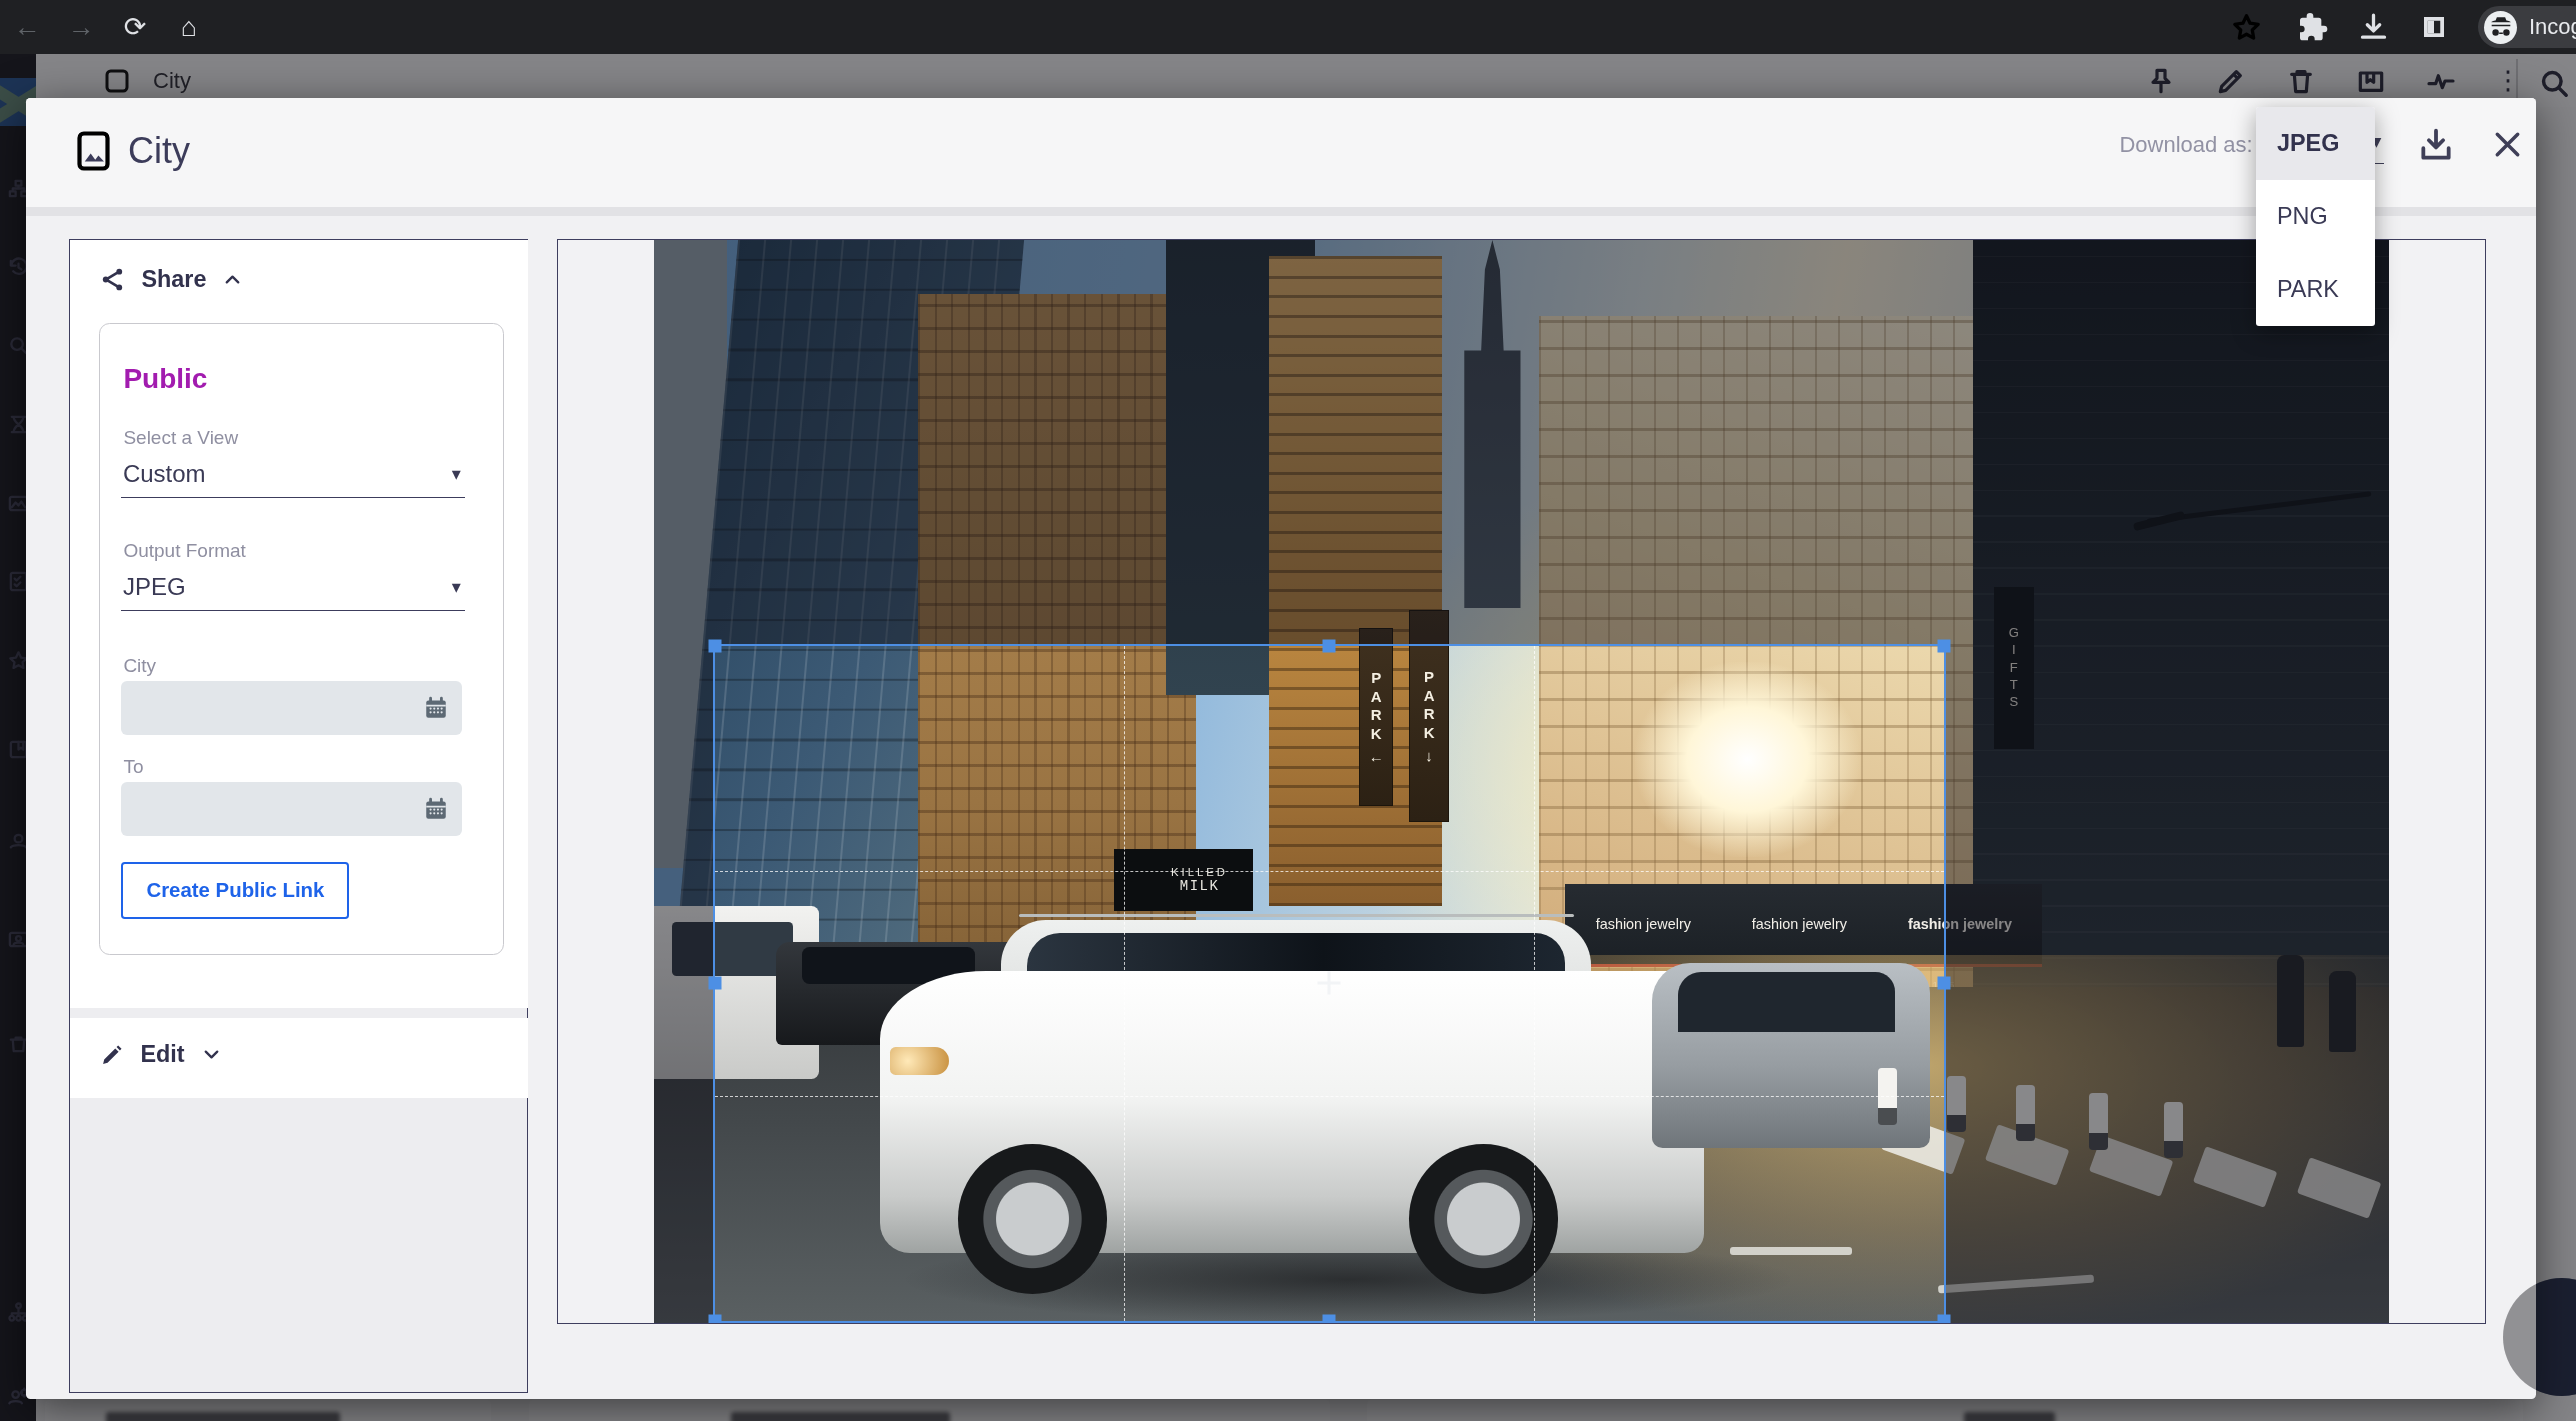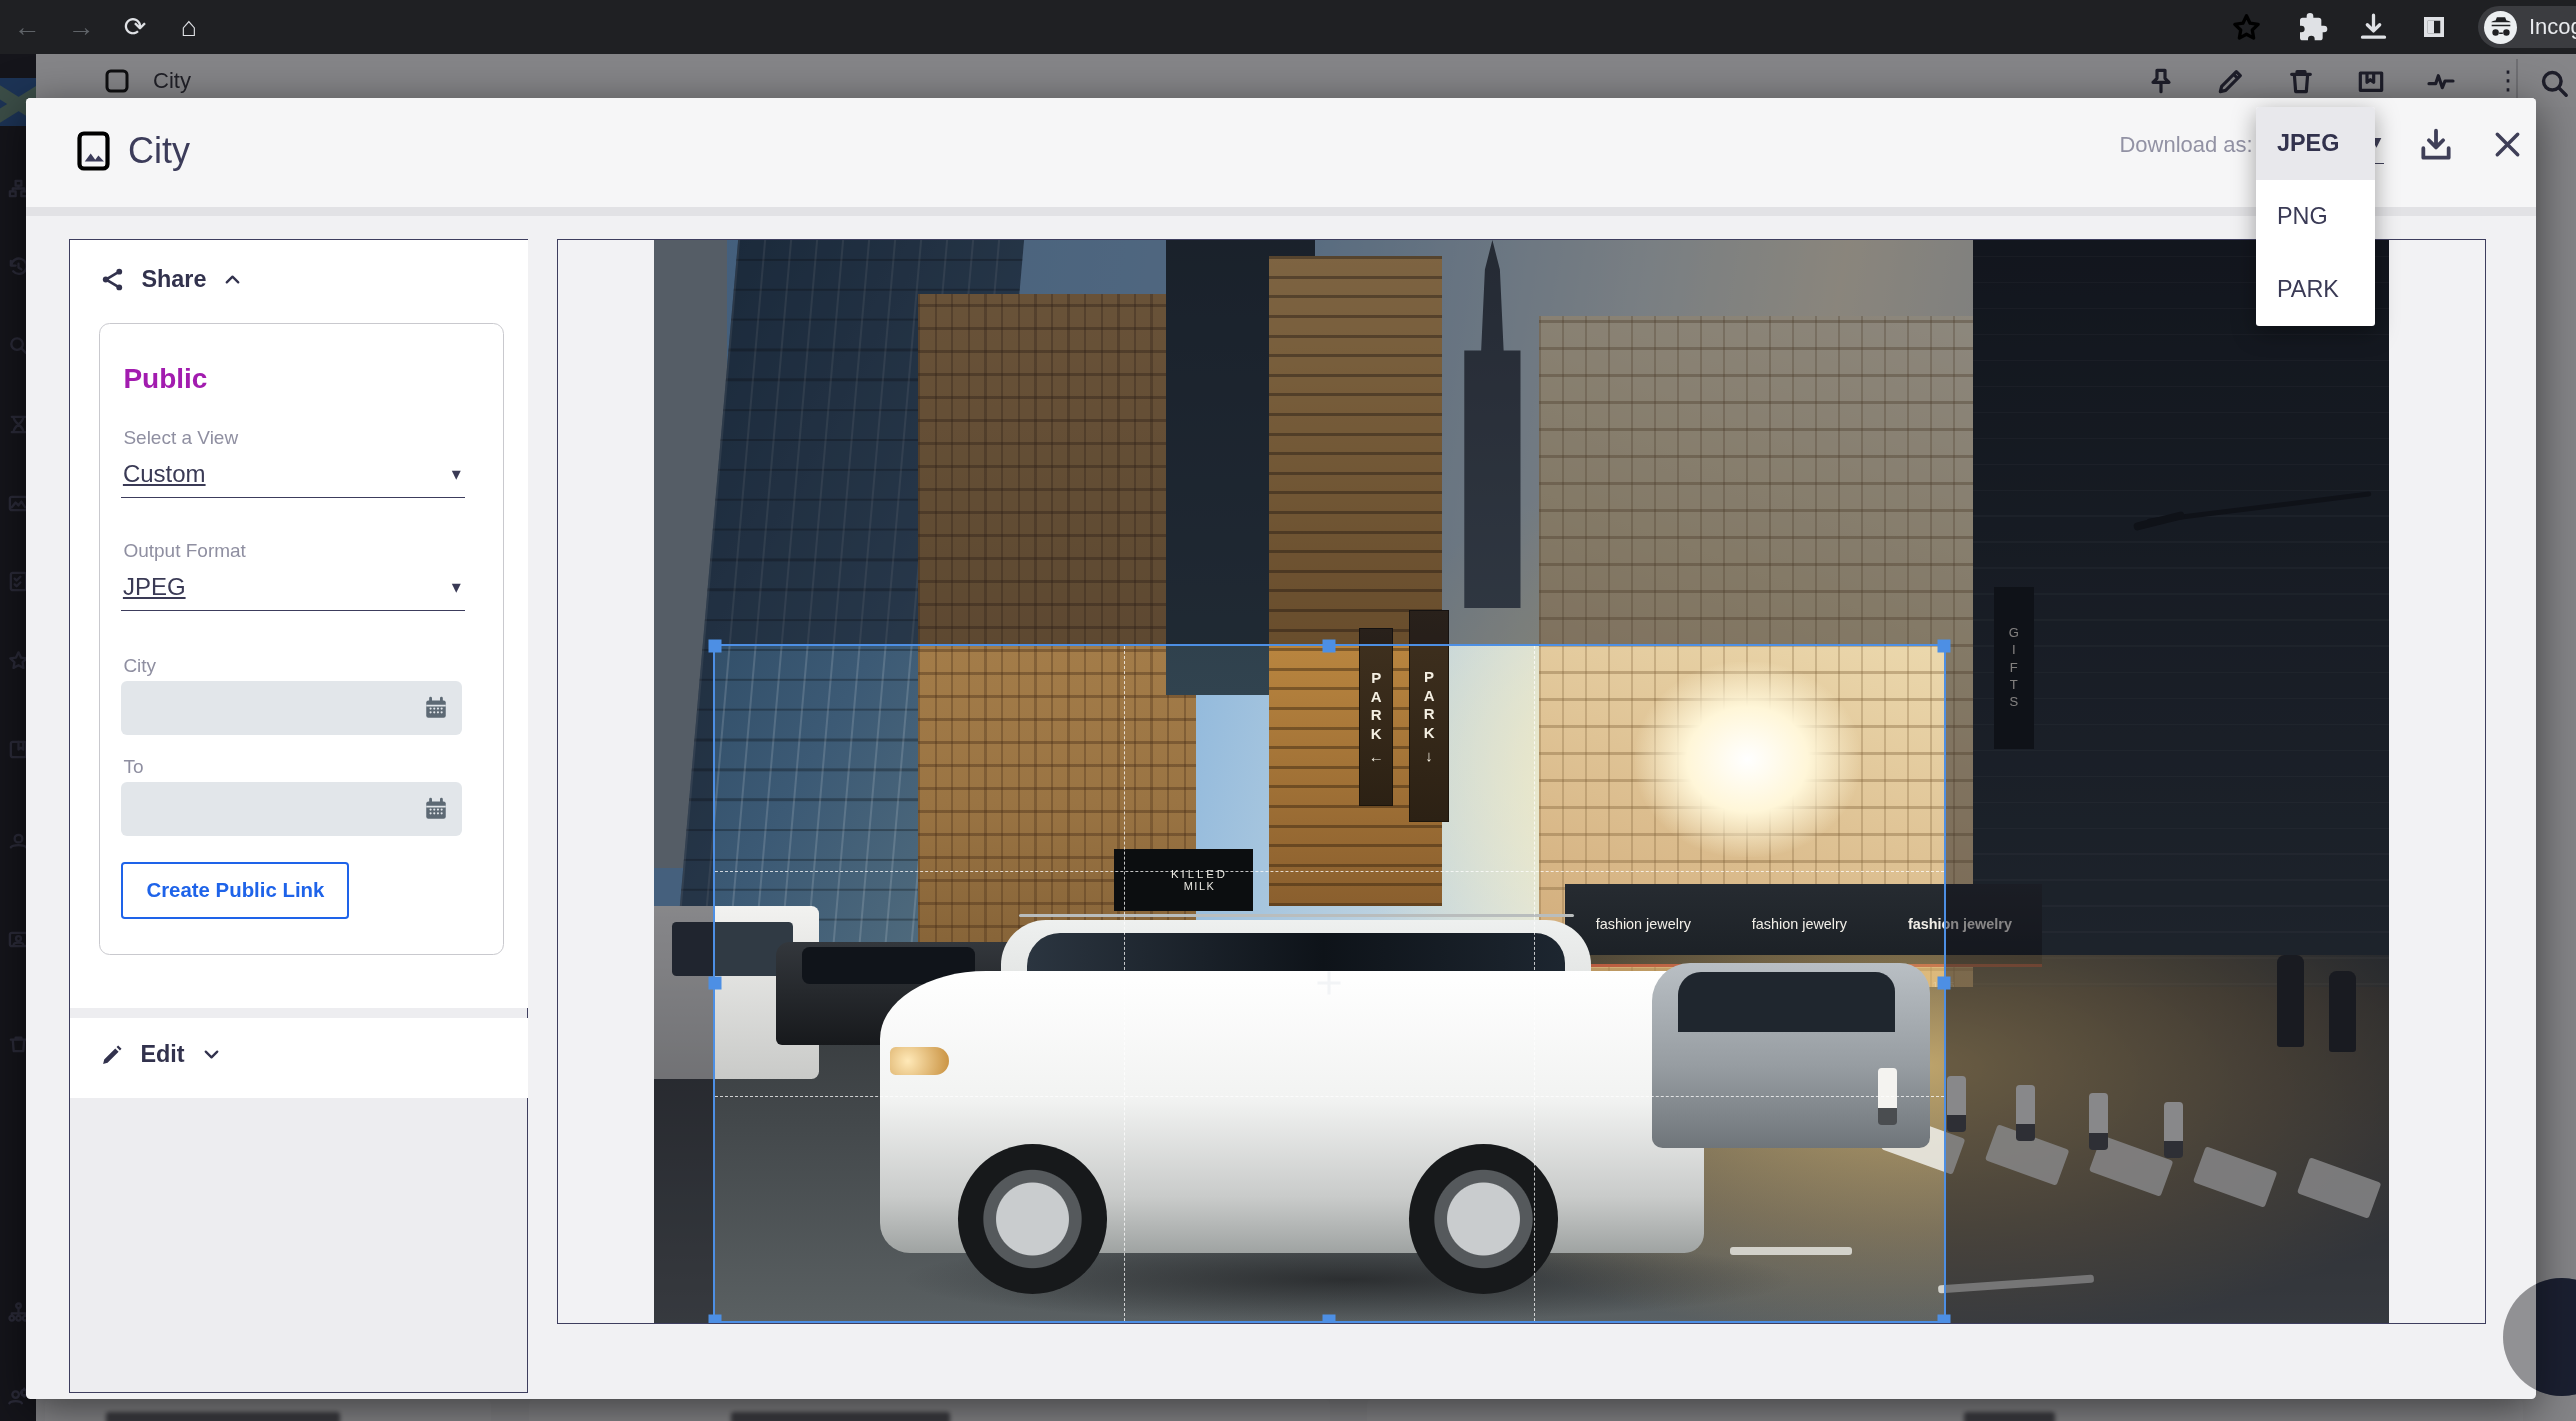--- a/index.html
+++ b/index.html
@@ -70,21 +70,21 @@
 
   
   #tools { left:43px; top:141px; width:459px; height:1154px; background:#ededf0; border:0.8px solid #3e3e5e; }
   #share-sec { left:0; top:0; width:458px; height:768px; background:#ffffff; position:absolute; }
   .sec-head { display:flex; align-items:center; gap:15px; padding:26px 0 0 29px; color:#32324d; }
   .sec-head .t { font-size:23.4px; font-weight:bold; }
   #pub-card { position:absolute; left:29px; top:83px; width:405px; height:632px; background:#fff; border:1.5px solid #c9c9ce; border-radius:10.6px; }
   #pub-title { position:absolute; left:23px; top:39px; font-size:28px; font-weight:bold; color:#a21caf; }
   .fld-label { position:absolute; left:23px; font-size:19px; color:#8f8fa1; }
   .ul-select { position:absolute; left:21px; width:344px; border-bottom:1.5px solid #3c3c5c; display:flex; align-items:center; justify-content:space-between; padding:0 4.5px 9px 1.5px; cursor:pointer; }
-  .ul-select .val { font-size:24px; color:#3a3a55;text-decoration:underline; }
+  .ul-select .val { font-size:24px; color:#3a3a55; }
   .ul-select .caret { font-size:18px; color:#3a3a55; }
   .date-inp { position:absolute; left:21px; width:341px; height:54px; background:#e2e6ea; border-radius:6px; display:flex; align-items:center; justify-content:flex-end; padding-right:13.6px; color:#5d6974; }
   #create-btn { position:absolute; left:21px; top:538px; width:228px; height:57px; background:#fff; border:2.3px solid #1e63e9; border-radius:3.8px; color:#1e63e9; font-size:20.4px; font-weight:bold; display:flex; align-items:center; justify-content:center; cursor:pointer; }
   #edit-sec { left:0; top:778px; width:458px; height:80px; background:#fff; position:absolute; }
   #save-sec { left:0; top:879px; width:458px; height:80px; background:#fff; position:absolute; }
   #edit-sec .sec-head, #save-sec .sec-head { padding-top:23px; }
 
   
   #viewer { left:531px; top:141px; width:1929px; height:1085px; border:0.8px solid #3e3e5e; background:#f2f2f4; position:absolute; }
   #photo { position:absolute; left:96px; top:0px; width:1735px; height:1083px; overflow:hidden; background:#8da4b5; }
@@ -110,21 +110,21 @@
   #lamp-head { left:85.2%; top:25.6%; width:3%; height:7.6px; background:#10151a; border-radius:3.8px; transform:rotate(-14deg); }
   #storefront { left:52.5%; top:59.5%; width:27.5%; height:7.6%; background:linear-gradient(180deg,#262b31,#1b2025); border-bottom:3.8px solid #b03a30; display:flex; align-items:center; justify-content:space-around; overflow:hidden; }
   #storefront span { color:#f2efe8; font-size:14.4px; white-space:nowrap; }
   #shopnum { left:72.8%; top:68.2%; width:3%; text-align:center; color:#e8e0cc; font-size:9.8px; }
   .park { position:absolute; background:linear-gradient(180deg,#40311f,#2c2114); color:#f4efe2; display:flex; flex-direction:column; align-items:center; justify-content:center; gap:4.5px; border:1.5px solid #1c150c; }
   .park .vtext { font-size:15px; font-weight:bold; letter-spacing:1.5px; }
   .park .arr { font-size:15px; }
   #park1 { left:40.6%; top:35.8%; width:2%; height:16.5%; }
   #park2 { left:43.5%; top:34.2%; width:2.3%; height:19.5%; }
   #killed { left:26.5%; top:56.2%; width:8%; height:5.8%; background:#0c0e10; color:#e9e7e0; display:flex; flex-direction:column; align-items:center; justify-content:center; line-height:1.1;padding-left:32px; }
-  #killed .l1 { font-size:11.3px; letter-spacing:3px; } #killed .l2 { font-size:11px; letter-spacing:1.5px; }
+  #killed .l1 { font-size:11.3px; letter-spacing:3px; } #killed .l2 { font-size:14px; letter-spacing:1.5px;font-family:Liberation Mono, monospace; }
   #street { left:0; top:69%; width:100%; height:31%; background:linear-gradient(180deg,#35393c 0%,#43484b 40%,#5a6062 100%); }
   #streetglow { left:40%; top:66%; width:60%; height:34%; background:radial-gradient(ellipse at 55% 30%, rgba(232,196,120,.75) 0%, rgba(210,170,100,.35) 45%, rgba(0,0,0,0) 75%); }
   .xwalk { position:absolute; width:2.2%; height:7%; background:rgba(240,240,235,.85); transform:rotate(-70deg); border-radius:3px; }
   .lane { position:absolute; height:7.6px; background:rgba(235,235,230,.8); border-radius:3px; }
   #van { left:-2%; top:61.5%; width:11.5%; height:16%; background:linear-gradient(180deg,#f2f2f0,#c9cac8); border-radius:7.6px; }
   #van-win { left:1%; top:63%; width:7%; height:5%; background:#303a44; border-radius:4.5px; }
   #sedan { left:7%; top:64.8%; width:14.5%; height:9.5%; background:linear-gradient(180deg,#33373c,#17191c); border-radius:13.6px 19.6px 6px 6px; }
   #sedan-win { left:8.5%; top:65.3%; width:10%; height:3.4%; background:#10141a; border-radius:7.6px; }
   #suv-body { left:13%; top:67.5%; width:47.5%; height:26%; background:linear-gradient(180deg,#ffffff 0%,#f2f3f2 45%,#c9cbca 80%,#9fa3a2 100%); border-radius:106px 30px 19.6px 30px / 68px 30px 19.6px 30px; }
   #suv-cabin { left:20%; top:62.8%; width:34%; height:11%; background:linear-gradient(180deg,#eef0ef,#d9dbda); border-radius:45px 45px 0 0; }

